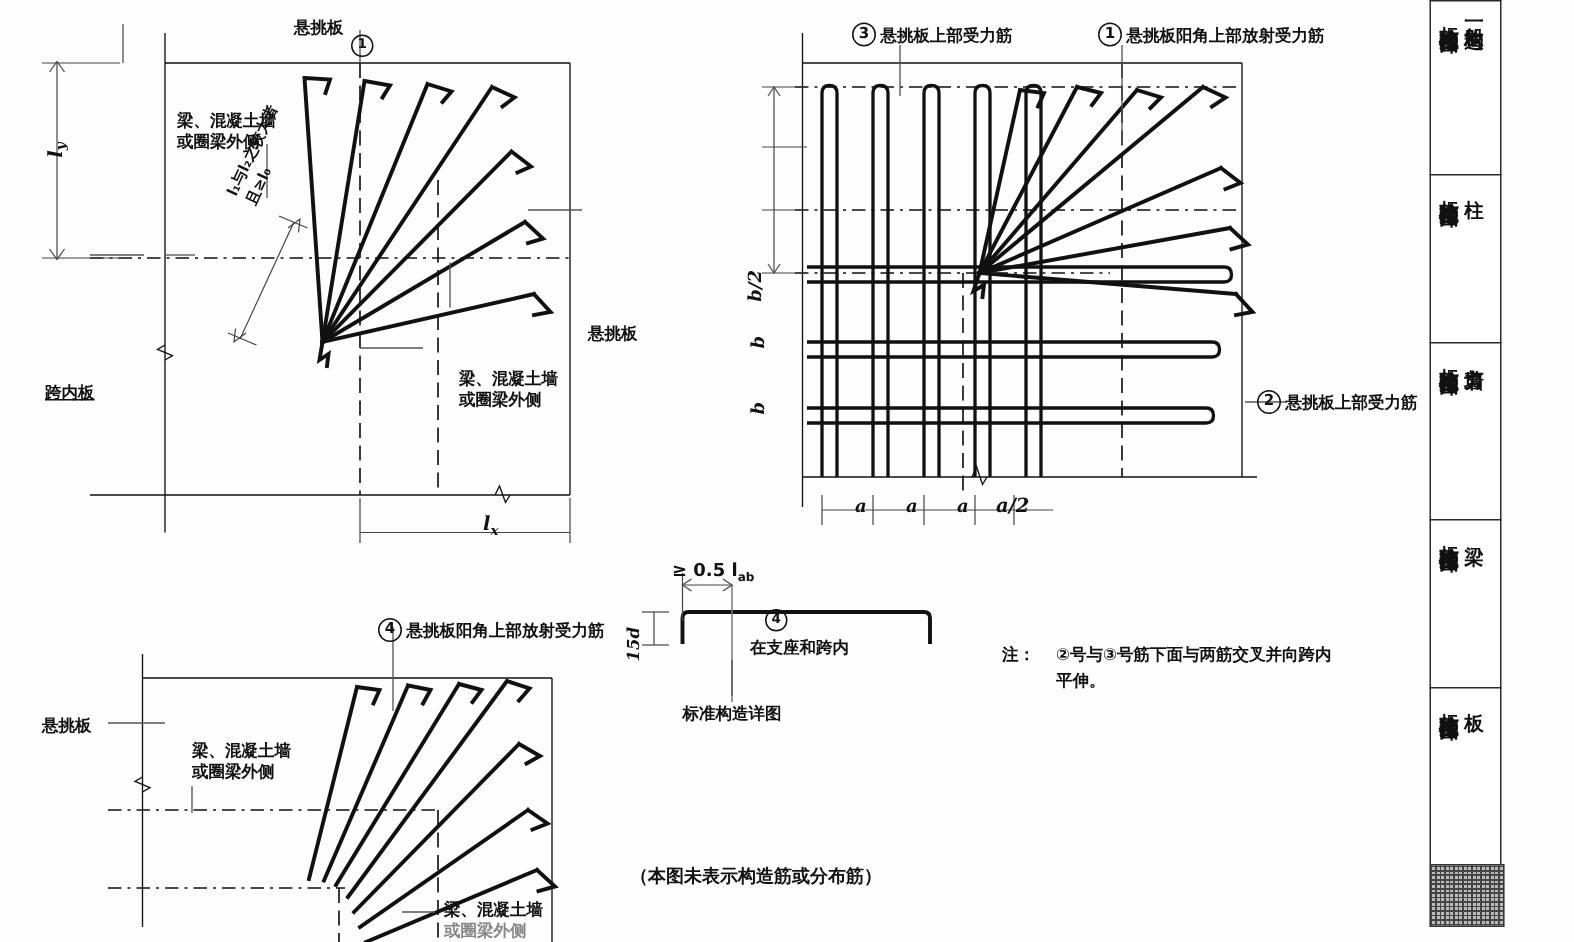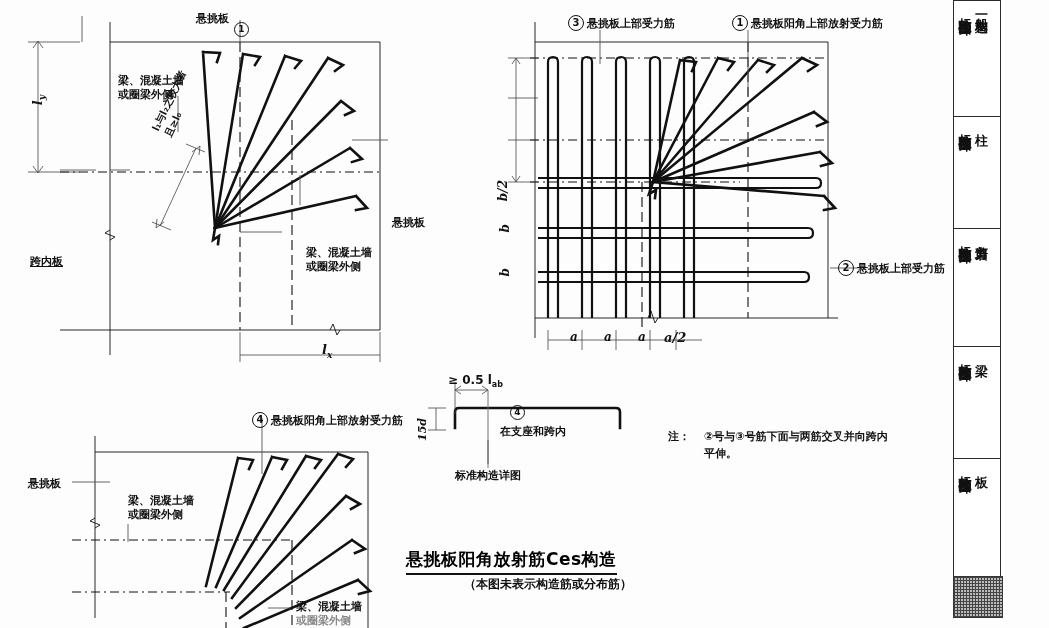--- a/index.html
+++ b/index.html
@@ -314,22 +314,21 @@
   <div class="t" style="left:28px;top:477px;">悬挑板</div>
   <div class="t mul" style="left:128px;top:494px;width:110px;">
     <span>梁、混凝土墙</span><br>
     <span>或圈梁外侧</span>
   </div>
   <div class="t mul" style="left:296px;top:600px;width:110px;">
     <span>梁、混凝土墙</span><br>
     <span style="opacity:.5">或圈梁外侧</span>
   </div>
 
-  <div class="title" style="left:406px;top:548px;">悬挑板阳角放射筋Ces构造</div>
-  <div class="subtitle" style="left:420px;top:576px;margin-left:44px;">（本图未表示构造筋或分布筋）</div>
+  <div class="subtitle" style="left:420px;top:576px;">（本图未表示构造筋或分布筋）</div>
 
   <div style="position:absolute;left:668px;top:428px;">
     <div style="display:flex;align-items:flex-start;">
       <div class="note" style="position:static;">注：</div>
       <div style="margin-left:2px;">
         <div class="note" style="position:static;padding-left:12px;text-align:center;">②号与③号筋下面与两筋交叉并向跨内</div>
         <div class="note" style="position:static;padding-left:12px;">平伸。</div>
       </div>
     </div>
   </div>

